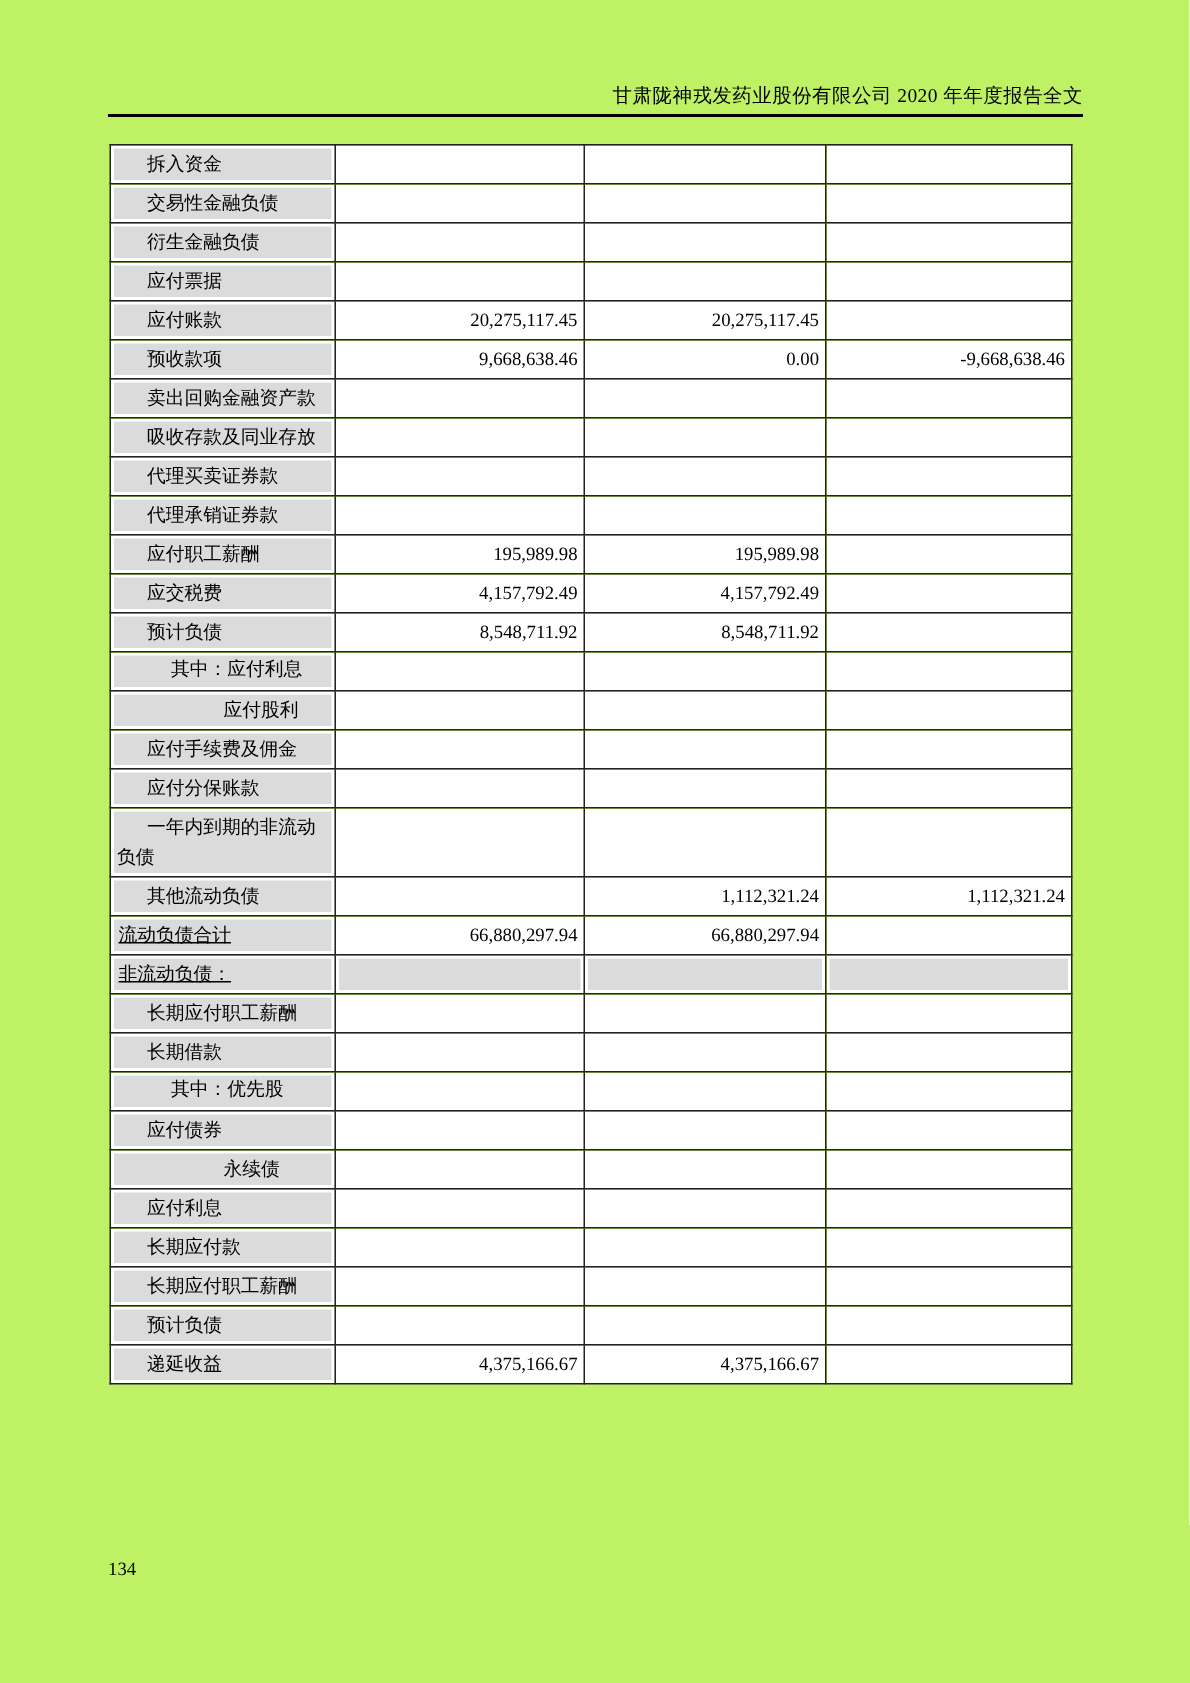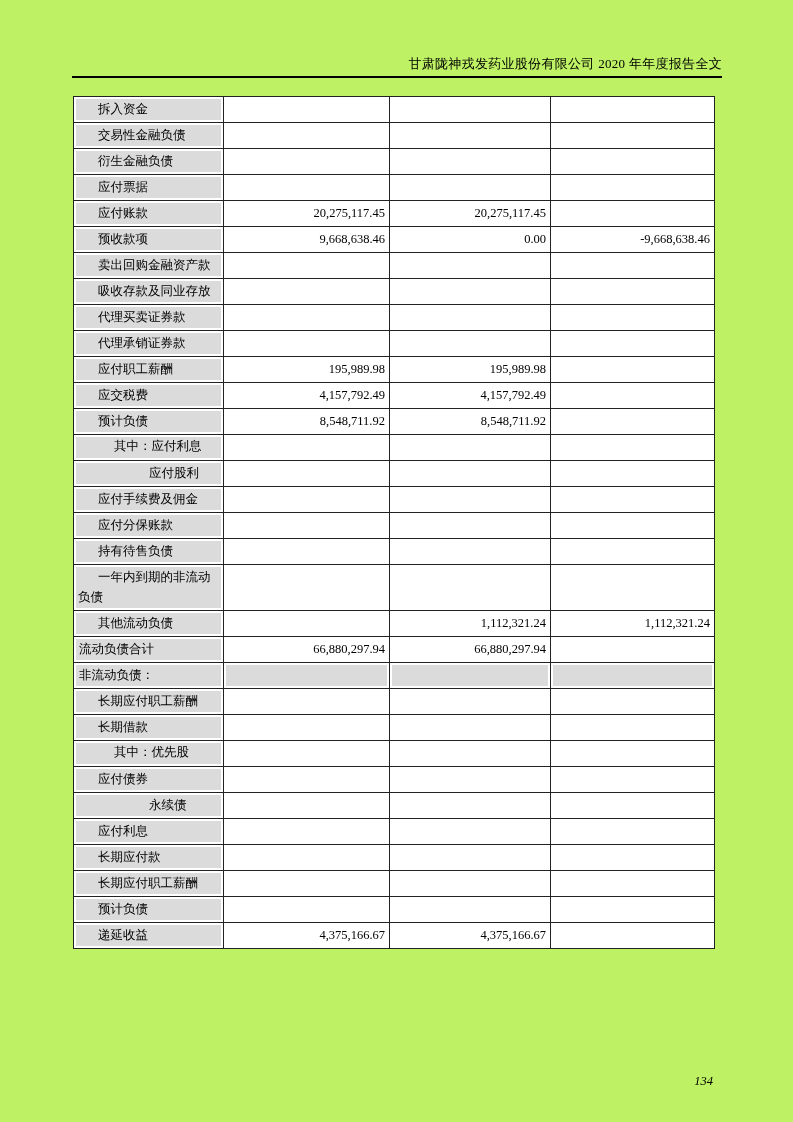--- a/index.html
+++ b/index.html
@@ -46,30 +46,28 @@
   .fin-table td.value-cell {
     text-align:right;
     font-size:12.5px;
     padding:0 4px;
     background:#fff;
   }
   .fin-table tr.section-row td.value-cell {
     background:var(--row-shade,#dbdbdb);
     box-shadow:inset 0 0 0 2px #fff;
   }
-  .fin-table td.indent-0 { text-indent:1px; }
+  .fin-table td.indent-0 { text-indent:1px;text-decoration:underline; }
   .fin-table td.indent-1 { text-indent:20px;margin-left:16px; }
   .fin-table td.indent-2 { text-indent:36px;font-family:Liberation Mono, monospace; }
   .fin-table td.indent-3 { text-indent:71px; }
   .fin-table tr.tall-row td { height:46px; }
   .page-number {
-    position:absolute; left:72px; top:1074px; width:641px;
-    text-align:right;
+    position:absolute; left:72px; top:1039px; width:641px;
     font-size:12.5px;
-    font-style:italic;
   }
 </style>
 </head>
 <body>
 
 <div class="page">
 
   <div class="header">
     <span>甘肃陇神戎发药业股份有限公司 2020 年年度报告全文</span>
   </div>
@@ -178,26 +176,20 @@
           <td class="value-cell"></td>
           <td class="value-cell"></td>
           <td class="value-cell"></td>
         </tr>
         <tr>
           <td class="label-cell indent-1">应付分保账款</td>
           <td class="value-cell"></td>
           <td class="value-cell"></td>
           <td class="value-cell"></td>
         </tr>
-        <tr>
-          <td class="label-cell indent-1">持有待售负债</td>
-          <td class="value-cell"></td>
-          <td class="value-cell"></td>
-          <td class="value-cell"></td>
-        </tr>
         <tr class="tall-row">
           <td class="label-cell indent-1">一年内到期的非流动负债</td>
           <td class="value-cell"></td>
           <td class="value-cell"></td>
           <td class="value-cell"></td>
         </tr>
         <tr>
           <td class="label-cell indent-1">其他流动负债</td>
           <td class="value-cell"></td>
           <td class="value-cell">1,112,321.24</td>

